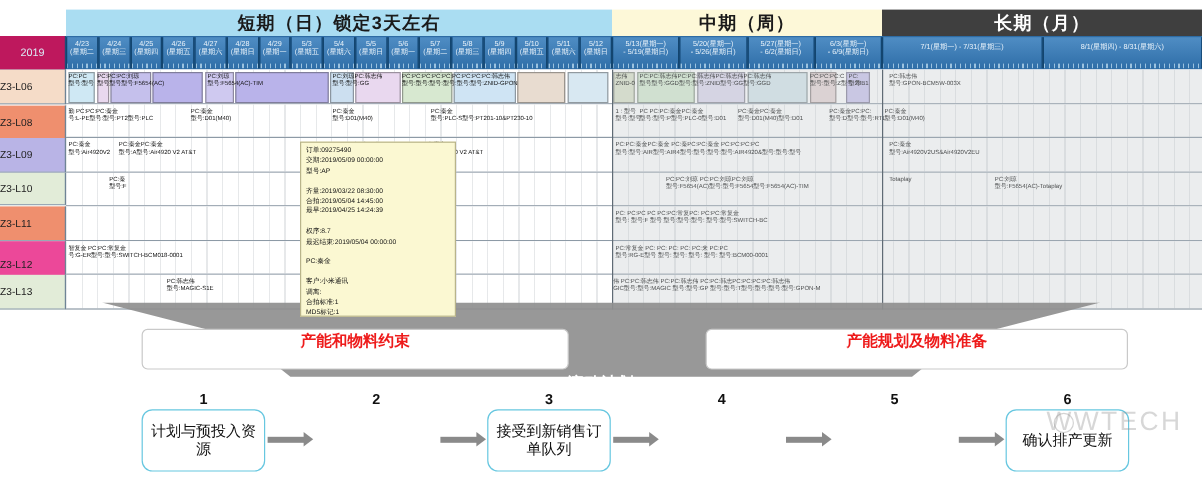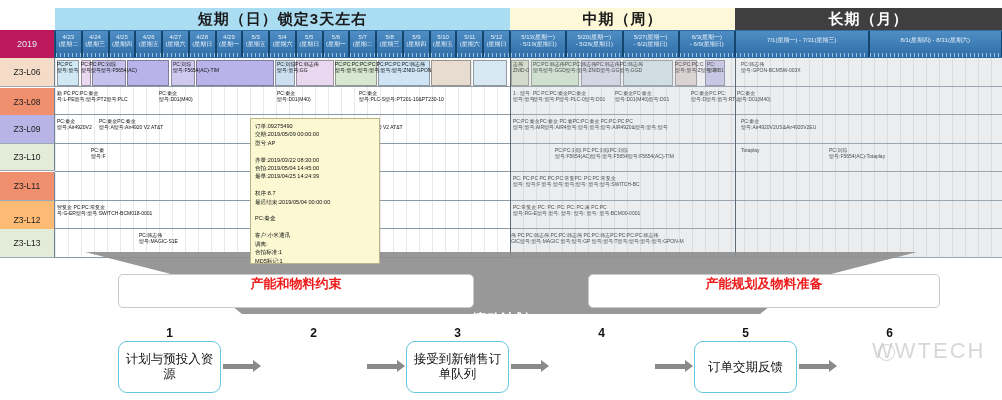--- a/index.html
+++ b/index.html
@@ -33,21 +33,21 @@
       border-left:1px solid #13456f; border-right:1px solid #13456f;
       color:#e8f2fa; font-size:6px; line-height:7px; text-align:center;
       padding-top:3px; overflow:hidden; white-space:nowrap; }
   .tick-cell .l2 { display:block; }
   .tick-wide { font-size:6px; }
   .tick-ruler { position:absolute; bottom:0; left:0; right:0; height:4px;
       background:repeating-linear-gradient(to right,#9cc3e0 0 1px,transparent 1px 4px); }
 
   .row-label { position:absolute; left:0; width:55px;
       font-size:8.5px; color:#222; display:flex; align-items:center;
-      justify-content:center; border-bottom:1px solid #9aa9b5;
+      border-bottom:1px solid #9aa9b5;
       border-right:1px solid #6f8496; }
   .grid-area { position:absolute; left:55px; width:947px; top:58px; height:200px;
       background:#fff; }
   .grid-row { position:absolute; left:0; width:947px;
       border-bottom:1px solid #8d9aa6; background:#fff; overflow:hidden; }
   .grid-row .vlines { position:absolute; inset:0;
       background:repeating-linear-gradient(to right, rgba(120,130,140,.18) 0 1px, transparent 1px 13px); }
   .shade-mid { position:absolute; top:0; bottom:0; left:455px; width:225px;
       background:rgba(190,195,200,.30); pointer-events:none; }
   .shade-long { position:absolute; top:0; bottom:0; left:680px; width:267px;
@@ -155,21 +155,21 @@
       </div>
       <div class="row-label" style="top:115.14285714285714px;height:28.571428571428573px;background:#b9b4e6">
         <span>Z3-L09</span>
       </div>
       <div class="row-label" style="top:143.71428571428572px;height:27px;background:#e2ecd8">
         <span>Z3-L10</span>
       </div>
       <div class="row-label" style="top:172.28571428571428px;height:28.571428571428573px;background:#ef8f6e">
         <span>Z3-L11</span>
       </div>
-      <div class="row-label" style="top:200.85714285714286px;height:40px;background:#fdba74">
+      <div class="row-label" style="top:200.85714285714286px;height:40px;background:#ec4899">
         <span>Z3-L12</span>
       </div>
       <div class="row-label" style="top:229.42857142857144px;height:28.571428571428573px;background:#e2ecd8">
         <span>Z3-L13</span>
       </div>
     </div>
   <div class="grid-area">
     <div id="rows">
         <div class="grid-row" style="top:0px;height:28.571428571428573px">
           <div class="vlines"></div>
@@ -408,20 +408,20 @@
     <div class="stepnum" style="left:262px">2</div>
     <div class="arrow" style="left:367px;width:31px"></div>
     <div class="stepnum" style="left:406px">3</div>
     <div class="step" style="left:406px">
       <span>接受到新销售订单队列</span>
     </div>
     <div class="arrow" style="left:511px;width:31px"></div>
     <div class="stepnum" style="left:550px">4</div>
     <div class="arrow" style="left:655px;width:31px"></div>
     <div class="stepnum" style="left:694px">5</div>
-    <div class="step" style="left:694px">
-      <span>订单交期反馈</span>
-    </div>
     <div class="arrow" style="left:799px;width:31px"></div>
     <div class="stepnum" style="left:838px">6</div>
+    <div class="step" style="left:838px">
+      <span>确认排产更新</span>
+    </div>
   </div>
 <div class="wm-dot"></div>
 <div class="wm">WWTECH</div>
 
 </body></html>

